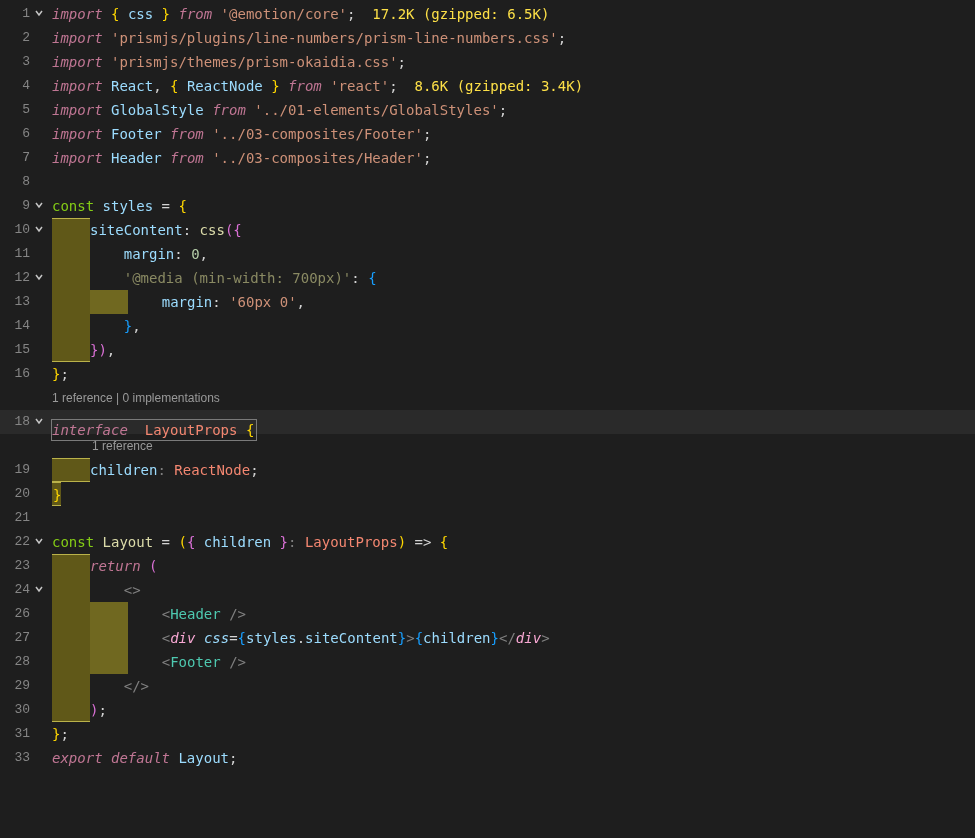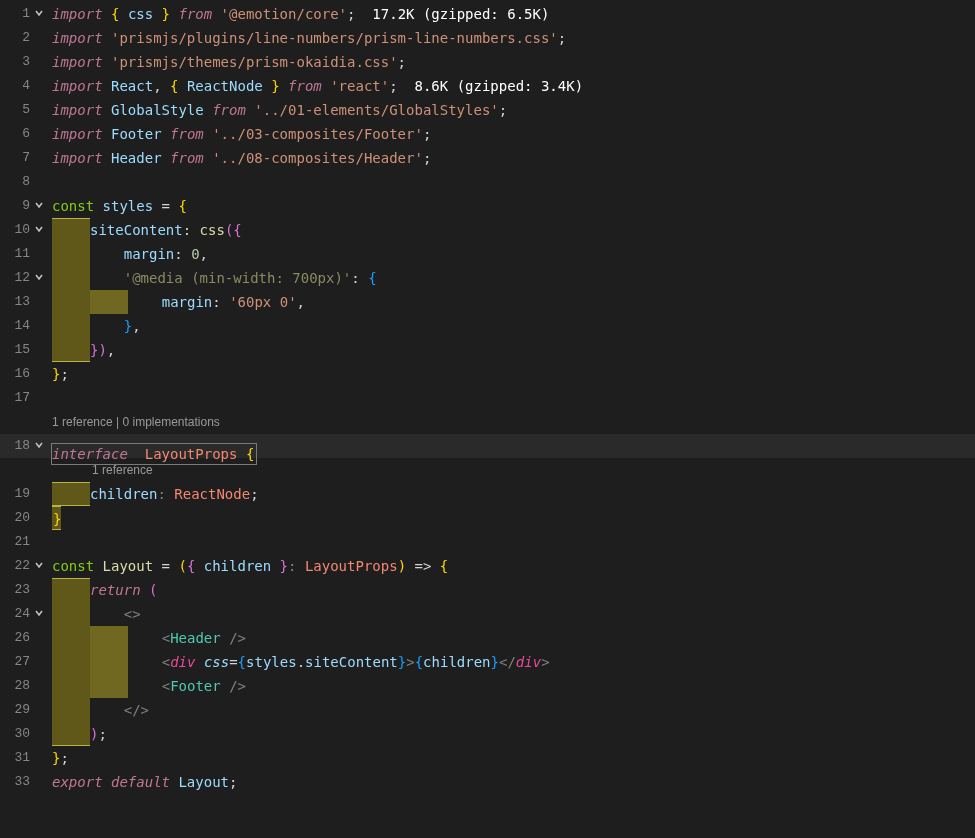--- a/index.html
+++ b/index.html
@@ -51,25 +51,25 @@
   .tk-kw2  { color: #84cc16; }                           
   .tk-punc { color: #d4d4d4; }
   .tk-punc-g { color: #808080; }
   .tk-var  { color: #9cdcfe; }
   .tk-type-red { color: #f48771; }
   .tk-str  { color: #ce9178; }
   .tk-str-g{ color: #8a8a63; }
   .tk-num  { color: #b5cea8; }
   .tk-fn   { color: #dcdcaa; }
   .tk-prop { color: #9cdcfe; }
-  .tk-size { color: #ffffff; text-align: center; }
+  .tk-size { color: #fde047; text-align: center; }
   .tk-op   { color: #d4d4d4; }
   .tk-angle{ color: #808080; }
   .tk-jsx  { color: #4ec9b0; }
-  .tk-jsxhtml{ color: #ec4899; font-style: italic; }
+  .tk-jsxhtml{ color: #f9a8d4; font-style: italic; }
   .tk-attr { color: #9cdcfe; font-style: italic; }
 
   .brace-y { color: #ffd700; }
   .brace-p { color: #da70d6; }
   .brace-b { color: #179fff; }
 
   .codelens {
     font-family: -apple-system, BlinkMacSystemFont, 'Segoe UI', sans-serif;
     font-size: 12px;
     color: #999999;
@@ -136,21 +136,21 @@
           <span class="lineno">6</span>
           <span class="fold"></span>
         </div>
         <pre class="code"><span class="tk-kw">import </span><span class="tk-var">Footer</span><span class="tk-kw"> from </span><span class="tk-str">'../03-composites/Footer'</span><span class="tk-punc">;</span></pre>
       </div>
       <div class="row">
         <div class="gutter" style="display: flex;">
           <span class="lineno">7</span>
           <span class="fold"></span>
         </div>
-        <pre class="code"><span class="tk-kw">import </span><span class="tk-var">Header</span><span class="tk-kw"> from </span><span class="tk-str">'../08-composites/Header'</span><span class="tk-punc">;</span></pre>
+        <pre class="code"><span class="tk-kw">import </span><span class="tk-var">Header</span><span class="tk-kw"> from </span><span class="tk-str">'../03-composites/Header'</span><span class="tk-punc">;</span></pre>
       </div>
       <div class="row">
         <div class="gutter" style="display: flex;">
           <span class="lineno">8</span>
           <span class="fold"></span>
         </div>
         <pre class="code"></pre>
       </div>
       <div class="row">
         <div class="gutter" style="display: flex;">
@@ -208,27 +208,20 @@
         <pre class="code"><span class="diffbar diffborder-bottom" style="width:38px"></span><span class="brace-p">})</span><span class="tk-punc">,</span></pre>
       </div>
       <div class="row">
         <div class="gutter" style="display: flex;">
           <span class="lineno">16</span>
           <span class="fold"></span>
         </div>
         <pre class="code"><span class="brace-y">}</span><span class="tk-punc">;</span></pre>
       </div>
       <div class="row">
-        <div class="gutter" style="display: flex;">
-          <span class="lineno">17</span>
-          <span class="fold"></span>
-        </div>
-        <pre class="code"></pre>
-      </div>
-      <div class="row">
         <div class="gutter"></div>
         <div class="codelens">1 reference | 0 implementations</div>
       </div>
       <div class="row highlight">
         <div class="gutter" style="display: flex;">
           <span class="lineno">18</span>
           <span class="fold"><svg width="12" height="12" viewBox="0 0 12 12">
               <path d="M3 4 L6 8 L9 4" stroke="#c5c5c5" stroke-width="1.5" fill="none"></path>
             </svg></span>
         </div>

